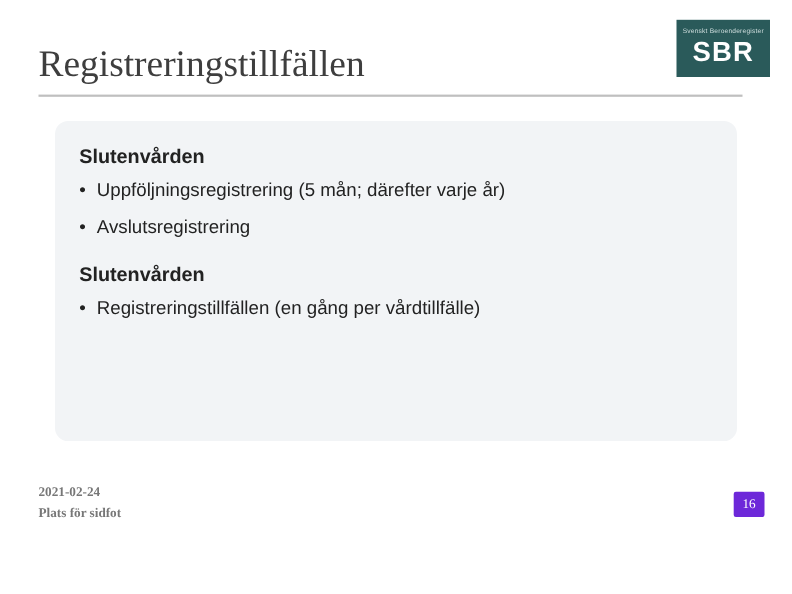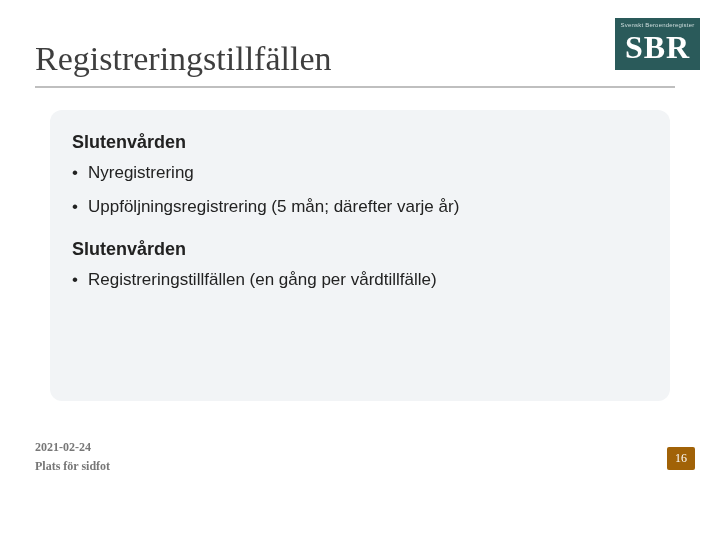--- a/index.html
+++ b/index.html
@@ -12,21 +12,21 @@
   }
   .underline {
     position: absolute; left: 35px; top: 86px; width: 640px; height: 2px; background: #bfbfbf;
   }
   .logo-box {
     position: absolute; right: 20px; top: 18px; width: 85px; height: 52px;
     background: #2a5a5a; color: #fff;
     display: flex; flex-direction: column; align-items: center; justify-content: center;
   }
   .logo-sub { font-size: 6px; line-height: 1.1; text-align: center; font-family: Arial, sans-serif; color:#cfdede; letter-spacing:0.2px;}
-  .logo-main { font-size: 32px; font-weight: bold; letter-spacing: 1px; font-family: Liberation Serif, serif; display:flex; align-items:center;}
+  .logo-main { font-size: 25px; font-weight: bold; letter-spacing: 1px; font-family: Liberation Sans, sans-serif; display:flex; align-items:center;}
   .content {
     position: absolute; left: 50px; right: 50px; top: 110px; bottom: 95px;
     background: #f2f4f6; border-radius: 12px; padding: 16px 22px 20px 22px;
     font-family: Verdana, Arial, sans-serif;
   }
   .section-h { font-size: 18px; font-weight: bold; color: #222; margin: 6px 0 10px 0; }
   .section-h.second { margin-top: 22px; }
   ul.bullets { list-style: none; padding: 0; }
   ul.bullets li {
     font-size: 17px; color: #222; margin: 7px 0 14px 0; padding-left: 16px; position: relative;
@@ -34,43 +34,43 @@
   ul.bullets li::before {
     content: "•"; position: absolute; left: 0; top: 0; color: #222; font-size: 17px;
   }
   .footer {
     position: absolute; left: 35px; bottom: 22px; font-family: Georgia, serif; color: #777; font-size: 12px; font-weight: bold;
   }
   .footer .date { display:block; margin-bottom: 4px; }
   .footer .place { display:block; }
   .page-badge {
     position: absolute; right: 25px; bottom: 26px;
-    background: #a16207; color: #fff; font-family: Georgia, serif; font-size: 12px;
+    background: #6d28d9; color: #fff; font-family: Georgia, serif; font-size: 12px;
     padding: 4px 8px; border-radius: 2px; min-width: 20px; text-align: center;
   }
 </style>
 </head>
 <body>
 
 <div class="slide">
 
   <div class="title">Registreringstillfällen</div>
   <div class="underline"></div>
 
   <div class="logo-box">
     <div class="logo-sub">Svenskt
 Beroenderegister</div>
     <div class="logo-main">SBR</div>
   </div>
 
   <div class="content">
     <div class="section-h">Slutenvården</div>
     <ul class="bullets">
-      <li>Nyregistrering</li>
       <li>Uppföljningsregistrering (5 mån; därefter varje år)</li>
+      <li>Avslutsregistrering</li>
     </ul>
 
     <div class="section-h second">Slutenvården</div>
     <ul class="bullets">
       <li>Registreringstillfällen (en gång per vårdtillfälle)</li>
     </ul>
   </div>
 
   <div class="footer">
     <span class="date">2021-02-24</span>

